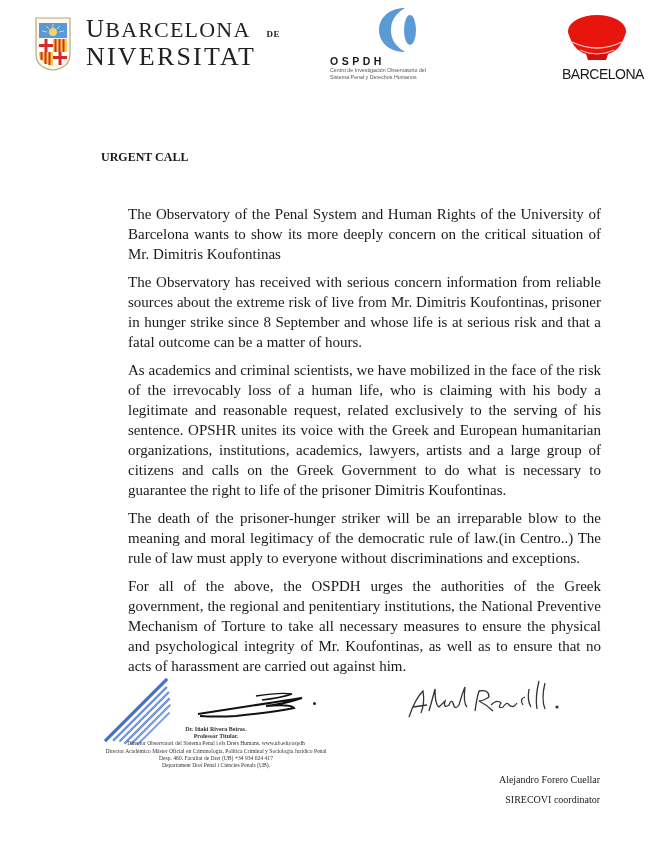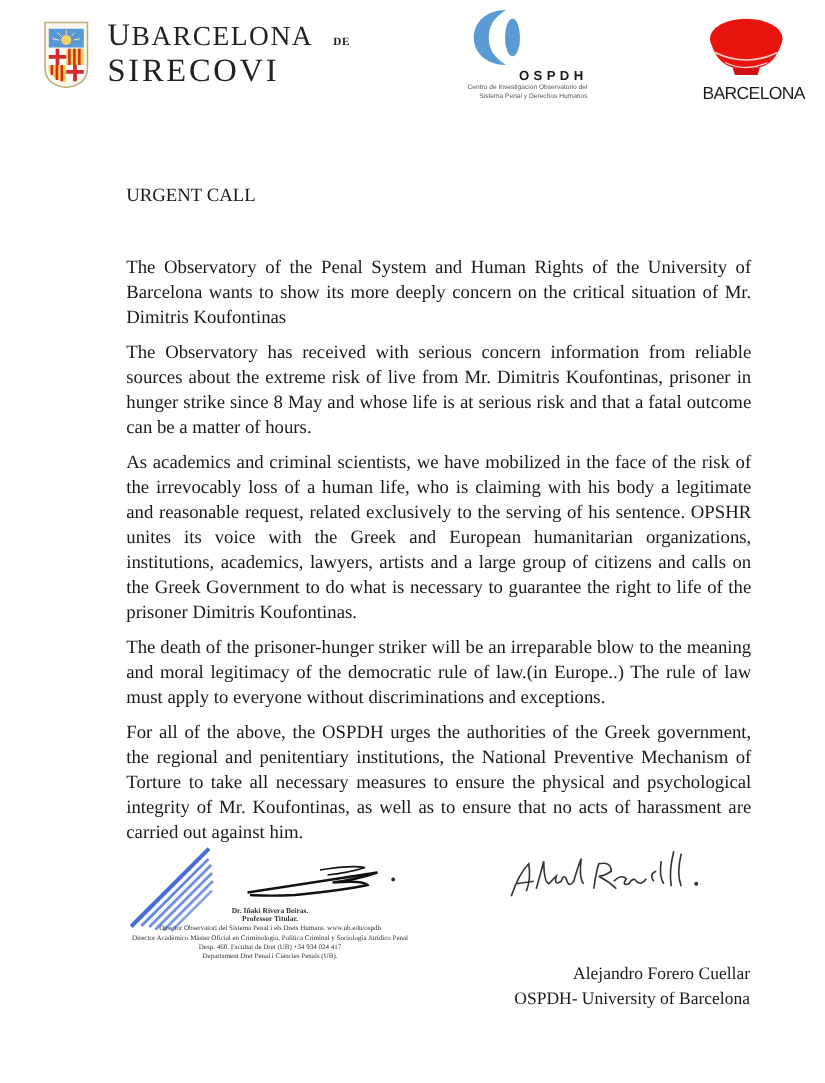--- a/index.html
+++ b/index.html
@@ -8,46 +8,46 @@
 
   
   .ub-logo { position: absolute; left: 34px; top: 14px; display: flex; align-items: center; }
   .ub-shield { width: 38px; height: 58px; }
   .ub-text { margin-left: 14px; font-family: "Liberation Serif", serif; color: #222; line-height: 1; }
   .ub-line1 { font-size: 22px; letter-spacing: 1.2px; display: flex; align-items: baseline; }
   .ub-line1 .big { font-size: 25px; }
   .ub-line1 .de { font-size: 9px; letter-spacing: 0.5px; margin-left: 16px; font-weight: bold; }
   .ub-line2 { font-size: 26px; letter-spacing: 2.2px; margin-top: 3px; }
 
-  .ospdh-logo { position: absolute; left: 330px; top: 6px; width: 140px; text-align: right; }
+  .ospdh-logo { position: absolute; left: 330px; top: 6px; width: 140px; text-align: left; }
   .ospdh-mark { width: 50px; height: 48px; display: block; margin: 0 auto; }
   .ospdh-name { font-family: "Liberation Sans", sans-serif; font-weight: bold; font-size: 10.5px; letter-spacing: 3.5px; color: #1a1a1a; margin-top: 1px; }
   .ospdh-sub { font-family: "Liberation Sans", sans-serif; font-size: 5.3px; color: #555; line-height: 1.25; }
 
   .sirecovi-logo { position: absolute; left: 562px; top: 14px; width: 70px; text-align: center; }
   .sirecovi-mark { width: 62px; height: 50px; display: block; margin: 0 auto; }
   .sirecovi-name { font-family: "Liberation Sans", sans-serif; font-size: 14px; color: #1a1a1a; letter-spacing: -0.5px; margin-top: 2px; }
 
   
   .content { position: absolute; left: 101px; top: 147px; width: 500px; font-size: 15px; line-height: 20px; }
-  .title { font-weight: normal; font-size: 15px; margin-bottom: 37px; }
-  .para { text-align: justify; margin-bottom: 8px; }
+  .title { font-weight: bold; font-size: 12px; margin-bottom: 37px; }
+  .para { text-align: justify; margin-bottom: 8px; margin-left: 27px; }
   .para b { font-weight: normal; }
 
   
   .stamp-area { position: absolute; left: 96px; top: 668px; width: 240px; height: 100px; }
   .stamp { position: absolute; left: 4px; top: 6px; width: 84px; height: 84px; }
   .sig-left { position: absolute; left: 100px; top: 22px; width: 110px; height: 30px; }
   .sig-dot { position: absolute; left: 217px; top: 34px; width: 3px; height: 3px; border-radius: 50%; background: #222; }
   .sig-block { position: absolute; left: 0; top: 58px; width: 240px; text-align: center; font-family: "Liberation Serif", serif; font-size: 5.6px; line-height: 7.2px; color: #333; }
   .sig-block .nm { font-weight: bold; font-size: 6px; }
 
   .sig-right { position: absolute; left: 405px; top: 677px; width: 170px; height: 50px; }
 
-  .closing { position: absolute; right: 60px; top: 770px; text-align: right; font-size: 14px; line-height: 20px; color: #1a1a1a; }
+  .closing { position: absolute; right: 60px; top: 770px; text-align: right; font-size: 10px; line-height: 20px; color: #1a1a1a; }
 </style>
 </head>
 <body>
 
 <div class="ub-logo">
   <svg class="ub-shield" viewBox="0 0 38 58">
     <path d="M2 4 L36 4 L36 40 Q36 54 19 56 Q2 54 2 40 Z" fill="#fbf8ee" stroke="#b9ab7a" stroke-width="1.2"></path>
     <rect x="5" y="9" width="28" height="15" fill="#5a98d8"></rect>
     <circle cx="19" cy="18" r="4" fill="#f2d36b"></circle>
     <g stroke="#f7e7a6" stroke-width="0.8">
@@ -75,21 +75,21 @@
     <path d="M19 38 L33 38 L33 42 Q30 50 19 52 Z" fill="#fff"></path>
     <rect x="24.5" y="38" width="3" height="13" fill="#d42a2a"></rect>
     <rect x="19" y="42" width="14" height="3" fill="#d42a2a"></rect>
   </svg>
   <div class="ub-text">
     <div class="ub-line1">
       <span class="big">U</span>
       <span>BARCELONA</span>
       <span class="de">DE</span>
     </div>
-    <div class="ub-line2">SIRECOVI</div>
+    <div class="ub-line2">NIVERSITAT</div>
   </div>
 </div>
 
 <div class="ospdh-logo">
   <svg class="ospdh-mark" viewBox="0 0 50 48">
     <path d="M30 2 C14 2 4 12 4 24 C4 36 14 46 30 46 C20 40 16 33 16 24 C16 15 20 8 30 2 Z" fill="#5b9bd5"></path>
     <ellipse cx="35" cy="24" rx="6" ry="15" fill="#5b9bd5"></ellipse>
   </svg>
   <div class="ospdh-name">OSPDH</div>
   <div class="ospdh-sub">Centro de Investigación Observatorio del</div>
@@ -103,23 +103,23 @@
     <path d="M6 28 Q31 40 56 28" stroke="#ffd0cc" stroke-width="1.3" fill="none"></path>
     <path d="M20 40 L22 46 L40 46 L42 40 Z" fill="#d01010"></path>
     <path d="M14 36 Q31 44 48 36" stroke="#ffd0cc" stroke-width="1" fill="none"></path>
   </svg>
   <div class="sirecovi-name">BARCELONA</div>
 </div>
 
 <div class="content">
   <div class="title">URGENT CALL</div>
   <p class="para">The Observatory of the Penal System and Human Rights of the University of Barcelona wants to show its more deeply concern on the critical situation of Mr. Dimitris Koufontinas</p>
-  <p class="para">The Observatory has received with serious concern information from reliable sources about the extreme risk of live from Mr. Dimitris Koufontinas, prisoner in hunger strike since 8 May and whose life is at serious risk and that a fatal outcome can be a matter of hours.</p>
+  <p class="para">The Observatory has received with serious concern information from reliable sources about the extreme risk of live from Mr. Dimitris Koufontinas, prisoner in hunger strike since 8 September and whose life is at serious risk and that a fatal outcome can be a matter of hours.</p>
   <p class="para">As academics and criminal scientists, we have mobilized in the face of the risk of the irrevocably loss of a human life, who is claiming with his body a legitimate and reasonable request, related exclusively to the serving of his sentence. OPSHR unites its voice with the Greek and European humanitarian organizations, institutions, academics, lawyers, artists and a large group of citizens and calls on the Greek Government to do what is necessary to guarantee the right to life of the prisoner Dimitris Koufontinas.</p>
-  <p class="para">The death of the prisoner-hunger striker will be an irreparable blow to the meaning and moral legitimacy of the democratic rule of law.(in Europe..) The rule of law must apply to everyone without discriminations and exceptions.</p>
+  <p class="para">The death of the prisoner-hunger striker will be an irreparable blow to the meaning and moral legitimacy of the democratic rule of law.(in Centro..) The rule of law must apply to everyone without discriminations and exceptions.</p>
   <p class="para"><span>For all of the above, the </span><b>OSPDH urges the authorities of the Greek government, the regional and penitentiary institutions, the National  Preventive Mechanism of Torture to take all necessary measures to ensure the physical and psychological integrity of Mr. Koufontinas</b><span>, as well as to ensure that no acts of harassment are carried out against him.</span></p>
 </div>
 
 <div class="stamp-area">
   <svg class="stamp" viewBox="0 0 84 84">
     <g transform="rotate(-45 42 42)" fill="#2f5fd0">
       <rect x="-2" y="32" width="88" height="3.2" opacity="0.9"></rect>
       <rect x="4" y="38" width="76" height="2.2" opacity="0.75"></rect>
       <rect x="8" y="43" width="70" height="2.2" opacity="0.7"></rect>
       <rect x="10" y="48" width="64" height="2.2" opacity="0.7"></rect>
@@ -147,14 +147,14 @@
     <path d="M4 40 Q10 22 18 14 Q20 26 16 36 M8 30 L22 28"></path>
     <path d="M24 34 Q28 20 30 12 Q30 28 34 30 Q38 26 40 24 Q38 32 44 28 Q46 22 48 26 Q50 34 54 28 Q58 14 60 10 Q58 26 62 30"></path>
     <path d="M70 34 Q72 20 74 14 Q84 12 84 20 Q78 24 74 24 Q82 28 88 34 M86 28 Q92 22 96 26 Q92 32 98 30 Q102 24 104 28 Q108 32 112 26"></path>
     <path d="M118 28 Q114 22 120 20 M124 12 Q122 24 126 30 M134 4 Q130 20 132 32 M140 6 Q136 22 140 32"></path>
   </g>
   <circle cx="152" cy="30" r="1.6" fill="#333"></circle>
 </svg>
 
 <div class="closing">
   <div>Alejandro Forero Cuellar</div>
-  <div>OSPDH- University of Barcelona</div>
+  <div>SIRECOVI coordinator</div>
 </div>
 
 </body></html>

